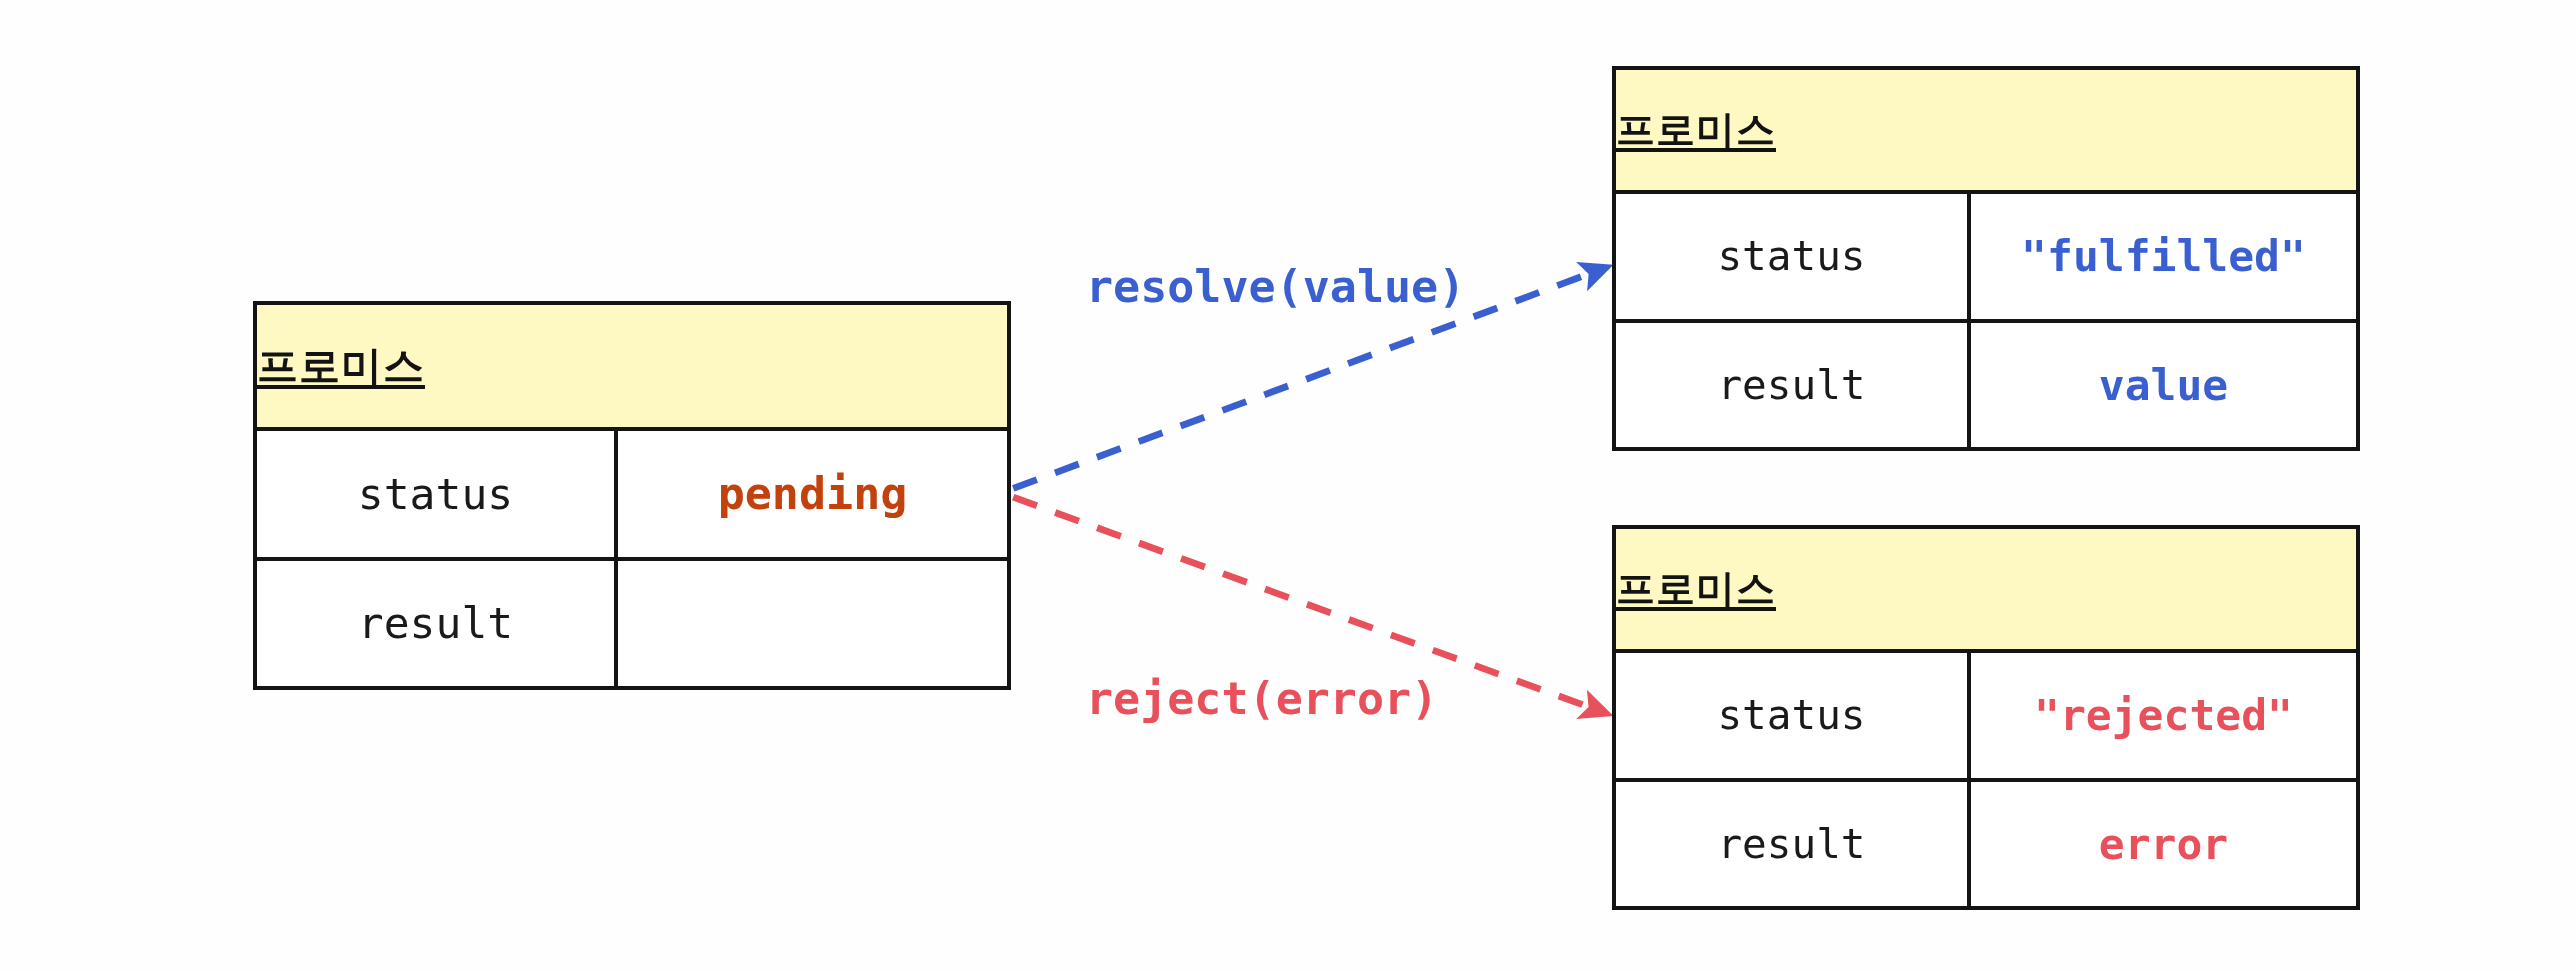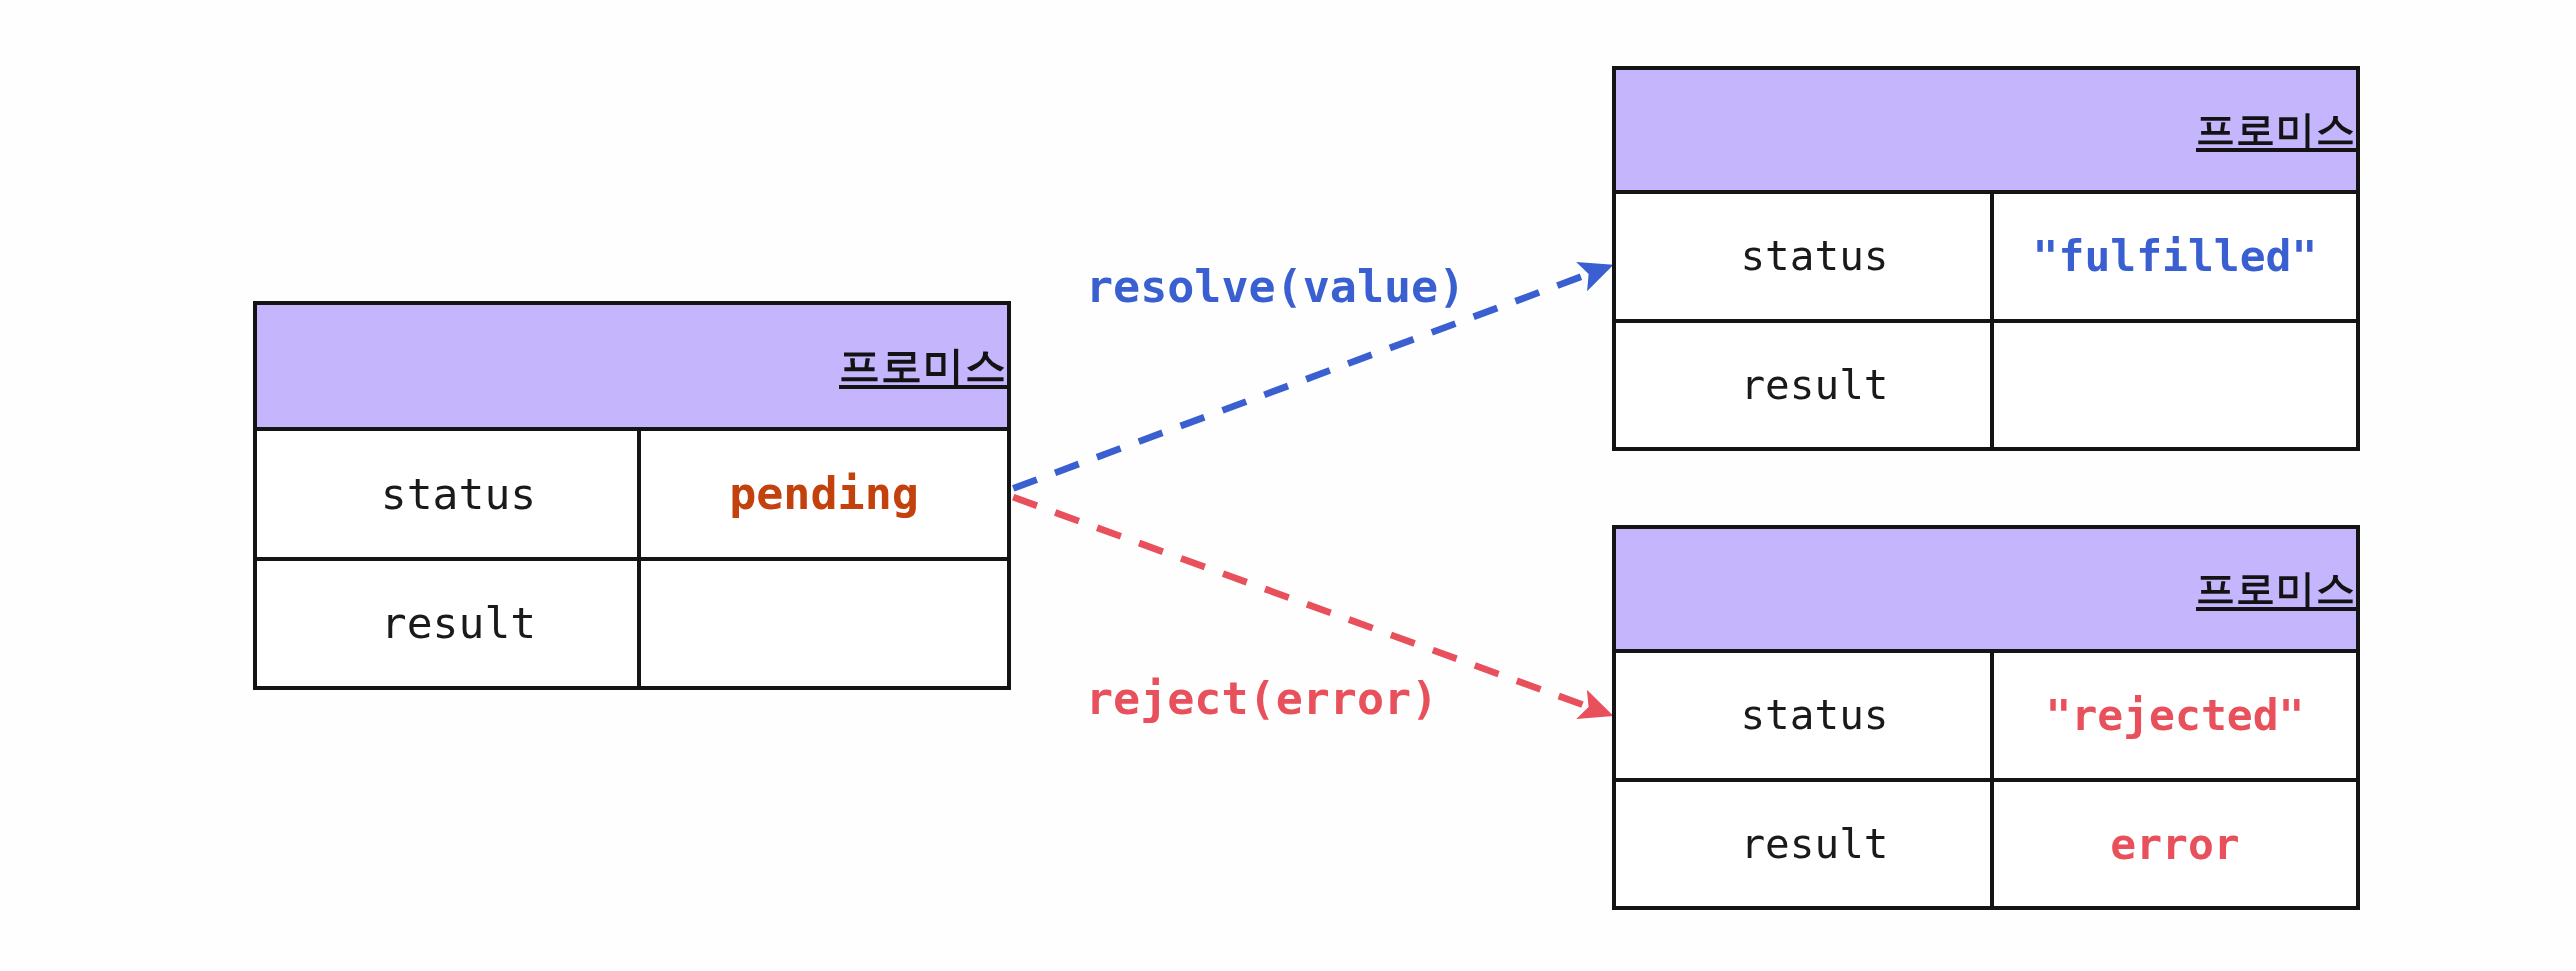--- a/index.html
+++ b/index.html
@@ -25,25 +25,24 @@
     border: 4.9px solid #141414;
     box-sizing: border-box;
     background: #ffffff;
     display: flex;
     flex-direction: column;
   }
   .table-header {
     flex: 0 0 auto;
     display: flex;
     align-items: center;
-    justify-content: flex-end;
-    background: #c4b5fd;
+    justify-content: flex-start;
+    background: #fef9c3;
     border-bottom: 4.9px solid #141414;
     box-sizing: border-box;
-    padding-left: 12px;
   }
   .table-header-text {
     font-family: "DejaVu Sans", "Liberation Sans", sans-serif;
     font-weight: 700;
     color: #131313;
     text-decoration: underline;
     text-underline-offset: 4.9px;
     text-decoration-thickness: 3.9px;
     letter-spacing: 1px;
   }
@@ -58,21 +57,20 @@
   .cell-key {
     flex: 0 0 auto;
     display: flex;
     align-items: center;
     justify-content: center;
     border-right: 4.9px solid #141414;
     box-sizing: border-box;
     font-family: "DejaVu Sans Mono", "Liberation Mono", monospace;
     font-weight: 400;
     color: #1a1a1a;
-    margin-left: 23px;
   }
   .cell-val {
     flex: 1 1 auto;
     display: flex;
     align-items: center;
     justify-content: center;
     box-sizing: border-box;
     font-family: "DejaVu Sans Mono", "Liberation Mono", monospace;
     font-weight: 700;
   }
@@ -170,20 +168,21 @@
   <div class="promise-table right" id="table-fulfilled">
     <div class="table-header">
       <span class="table-header-text">프로미스</span>
     </div>
     <div class="table-row divided">
       <div class="cell-key">status</div>
       <div class="cell-val val-blue">"fulfilled"</div>
     </div>
     <div class="table-row">
       <div class="cell-key">result</div>
+      <div class="cell-val val-blue">value</div>
     </div>
   </div>
 
   <div class="promise-table right" id="table-rejected">
     <div class="table-header">
       <span class="table-header-text">프로미스</span>
     </div>
     <div class="table-row divided">
       <div class="cell-key">status</div>
       <div class="cell-val val-red">"rejected"</div>

